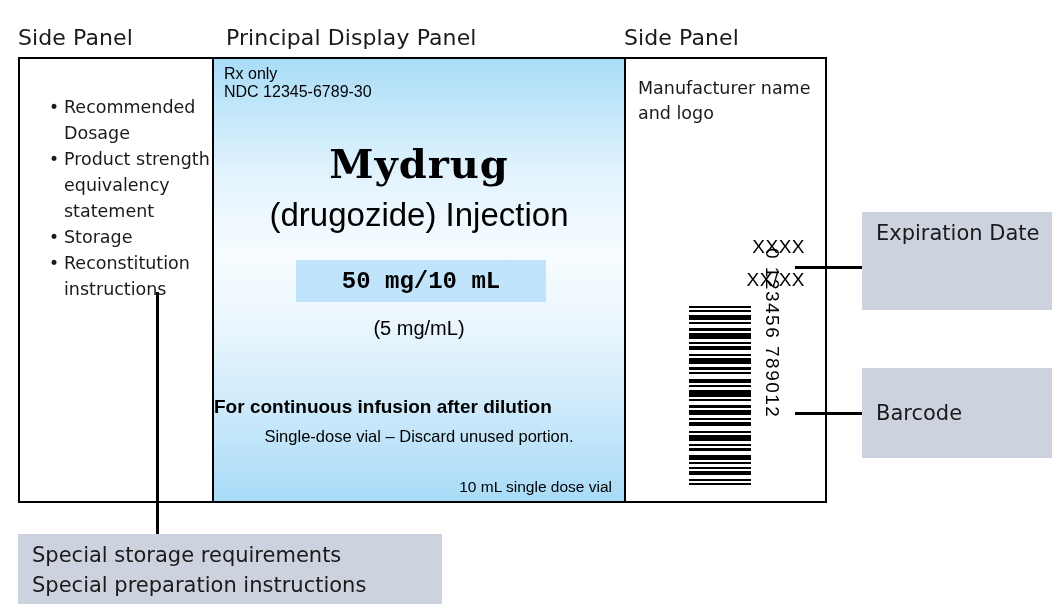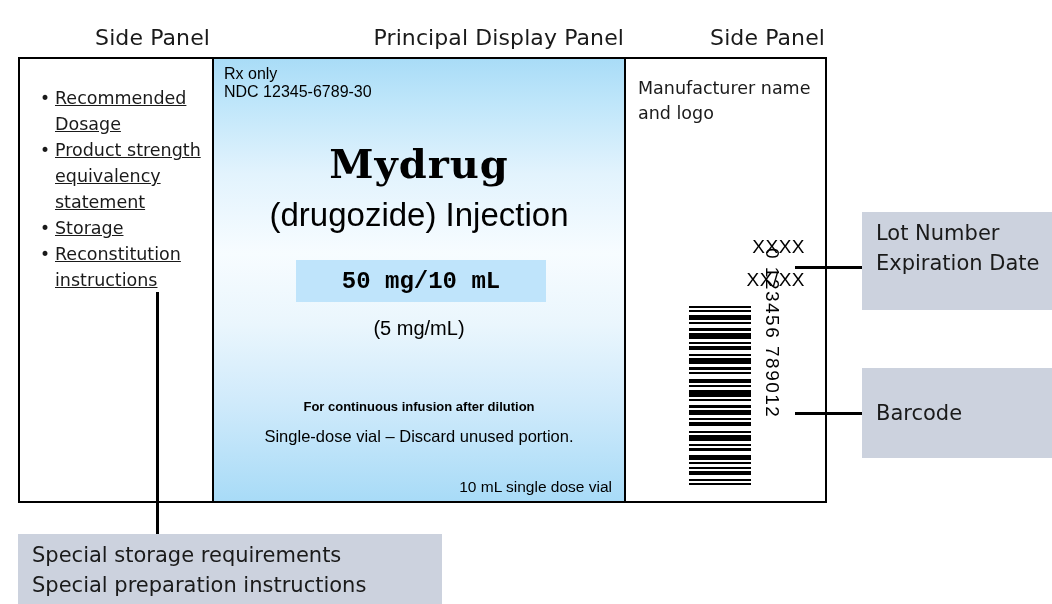--- a/index.html
+++ b/index.html
@@ -20,21 +20,21 @@
 
   
   .panel-title {
     position: absolute;
     font-family: "DejaVu Sans", sans-serif;
     font-size: 22px;
     font-weight: 400;
     color: #1a1a1a;
     letter-spacing: 0.1px;
     white-space: nowrap;
-    text-align: right;
+    text-align: left;
     line-height: 28px;
   }
 
   
   #label-frame {
     position: absolute;
     left: 18px;
     top: 57px;
     width: 809px;
     height: 446px;
@@ -81,32 +81,31 @@
     left: 606px;
     top: 0;
     width: 199px;
     height: 100%;
     box-sizing: border-box;
     overflow: hidden;
   }
 
   
   #bullet-list {
-    margin: 8px;
+    margin: 17px;
     padding: 0;
     list-style: none;
     position: absolute;
     left: 12px;
     top: 18px;
     width: 170px;
     font-family: "DejaVu Sans", sans-serif;
     font-size: 17.5px;
     line-height: 26px;
     color: #1a1a1a;
-    text-decoration: underline;
   }
   #bullet-list li {
     position: relative;
     padding-left: 15px;
     margin: 0 0 0 0;
   }
   #bullet-list li::before {
     content: "\2022";
     position: absolute;
     left: 0;
@@ -182,24 +181,23 @@
     font-family: "Liberation Sans", sans-serif;
     font-size: 20px;
     color: #000;
   }
 
   #infusion-statement {
     position: absolute;
     left: 0;
     top: 337px;
     width: 100%;
-    text-align: center;
     font-family: "Liberation Sans", sans-serif;
     font-weight: bold;
-    font-size: 13px;
+    font-size: 19px;
     color: #000;
     line-height: 22px;
   }
 
   #single-dose-statement {
     position: absolute;
     left: 0;
     top: 366px;
     width: 100%;
     text-align: center;
@@ -328,21 +326,21 @@
   }
   #leader-lot      { left: 795px; top: 266px; width: 68px; height: 3px; }
   #leader-barcode  { left: 795px; top: 412px; width: 68px; height: 3px; }
   #leader-storage  { left: 156px; top: 292px; width: 3px; height: 243px; }
 </style>
 </head>
 <body>
 
 <div class="panel-title" style="left:18px; top:24px; width:192px;">Side Panel</div>
 
-<div class="panel-title" style="left:210px; top:24px; width:414px;">Principal Display Panel</div>
+<div class="panel-title" style="left:226px; top:24px; width:414px;">Principal Display Panel</div>
 
 <div class="panel-title" style="left:624px; top:24px; width:201px;">Side Panel</div>
 
 <div id="label-frame">
 
   <div id="side-panel-left">
     <ul id="bullet-list">
       <li>Recommended Dosage</li>
       <li>Product strength equivalency statement</li>
       <li>Storage</li>
@@ -444,21 +442,20 @@
     <i style="width:2px"></i>
   </div>
   <div id="barcode-digits">0 123456 789012</div>
 </div>
 
 <div class="leader" id="leader-lot"></div>
 <div class="leader" id="leader-barcode"></div>
 <div class="leader" id="leader-storage"></div>
 
 <div class="callout" id="callout-lot">
-  <div>Lot Number</div>
   <div>Expiration Date</div>
 </div>
 
 <div class="callout" id="callout-barcode">
   <div>Barcode</div>
 </div>
 
 <div class="callout" id="callout-storage">
   <div>Special storage requirements</div>
   <div>Special preparation instructions</div>

